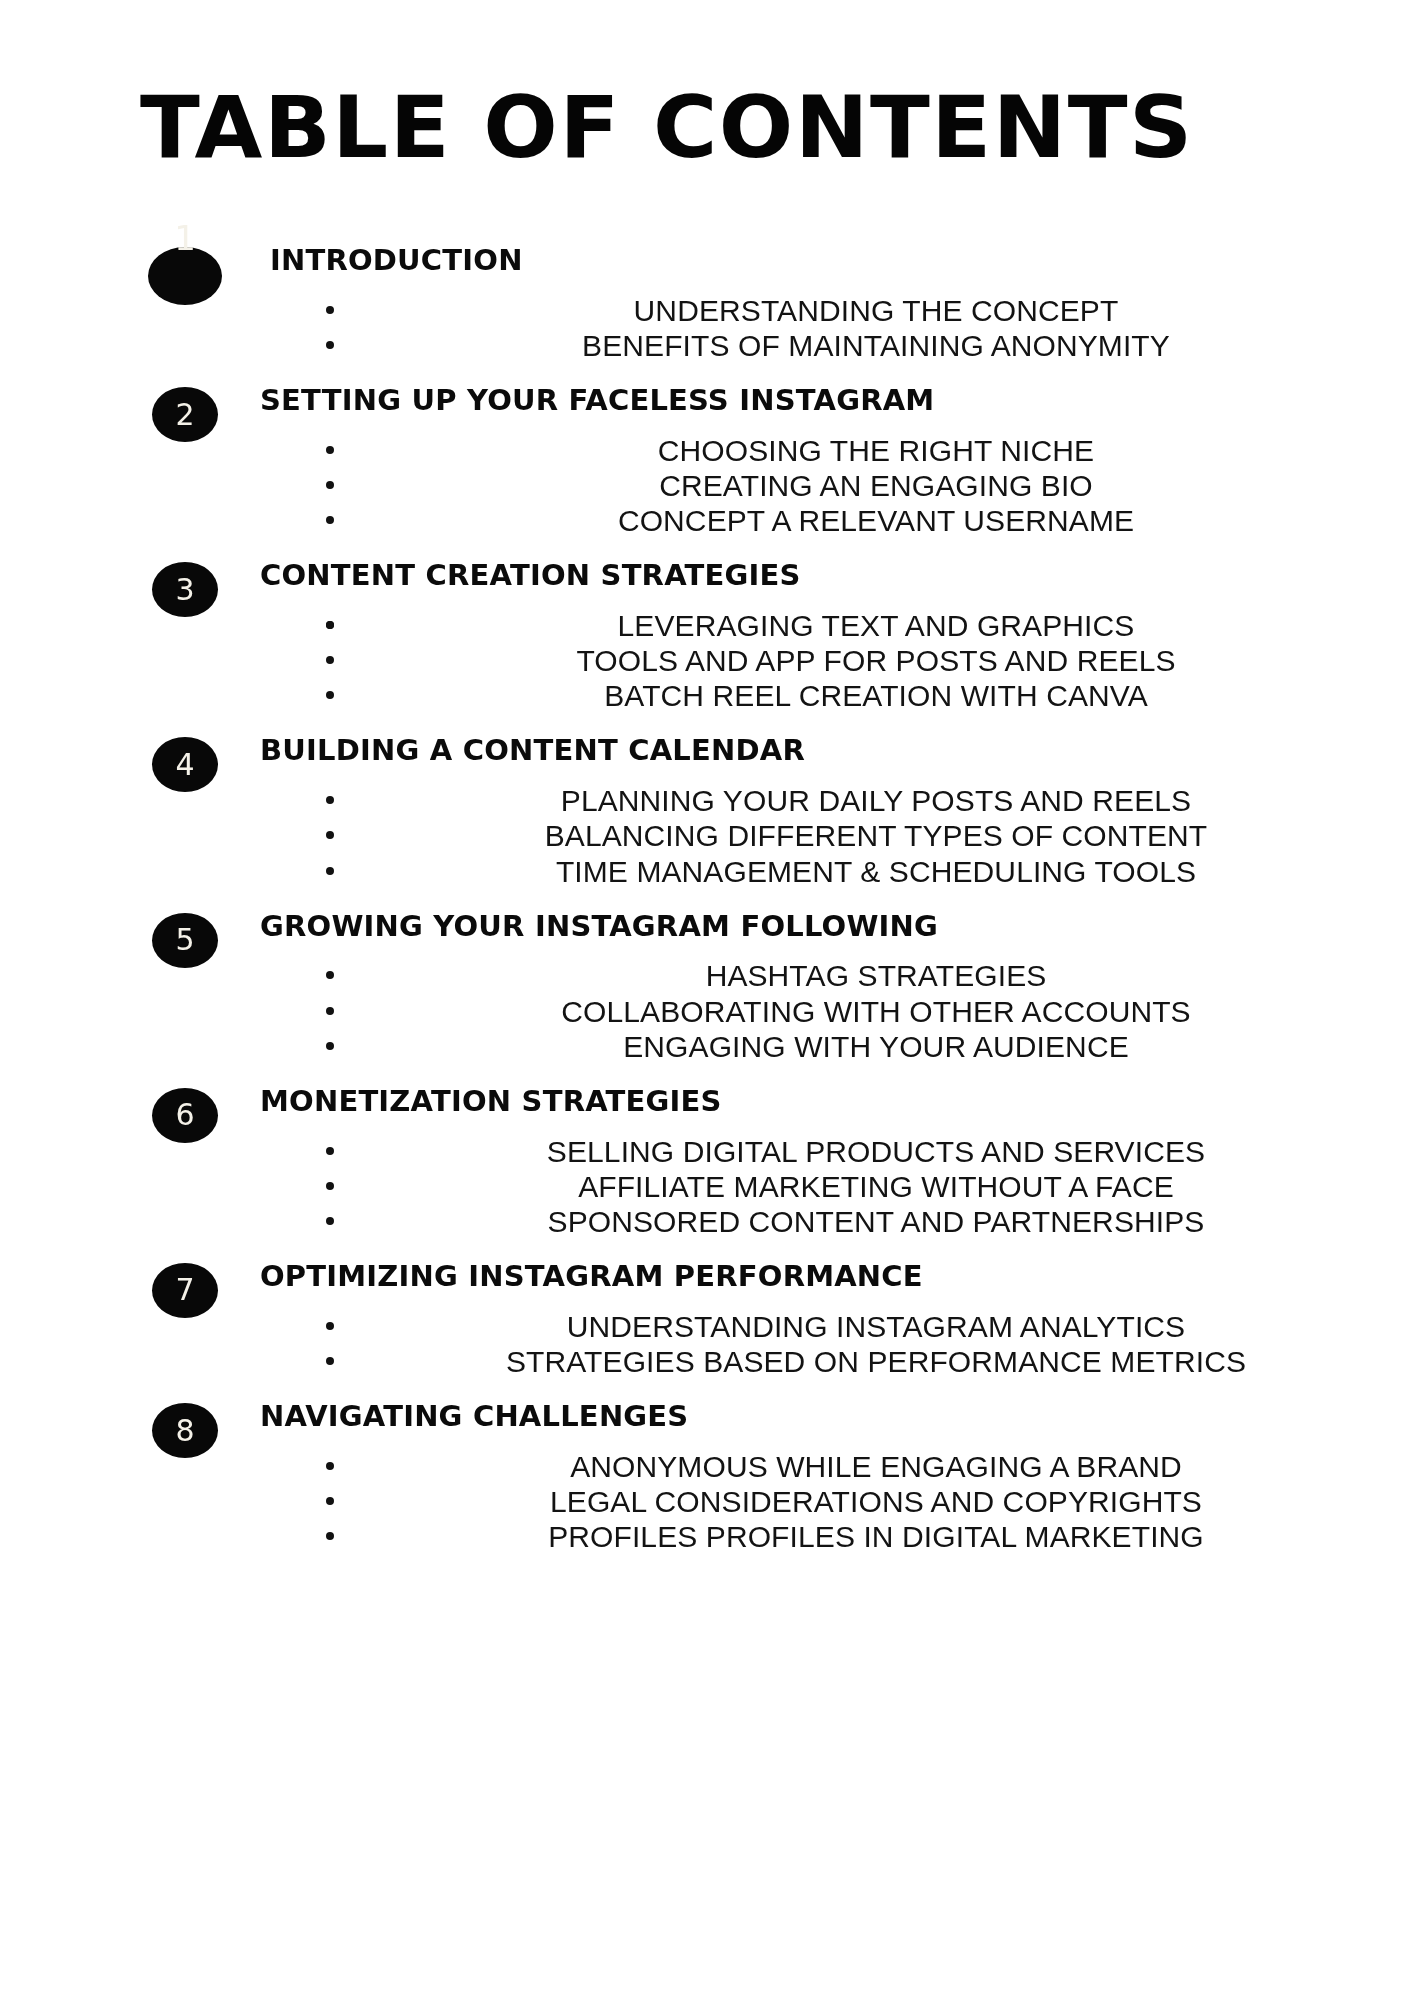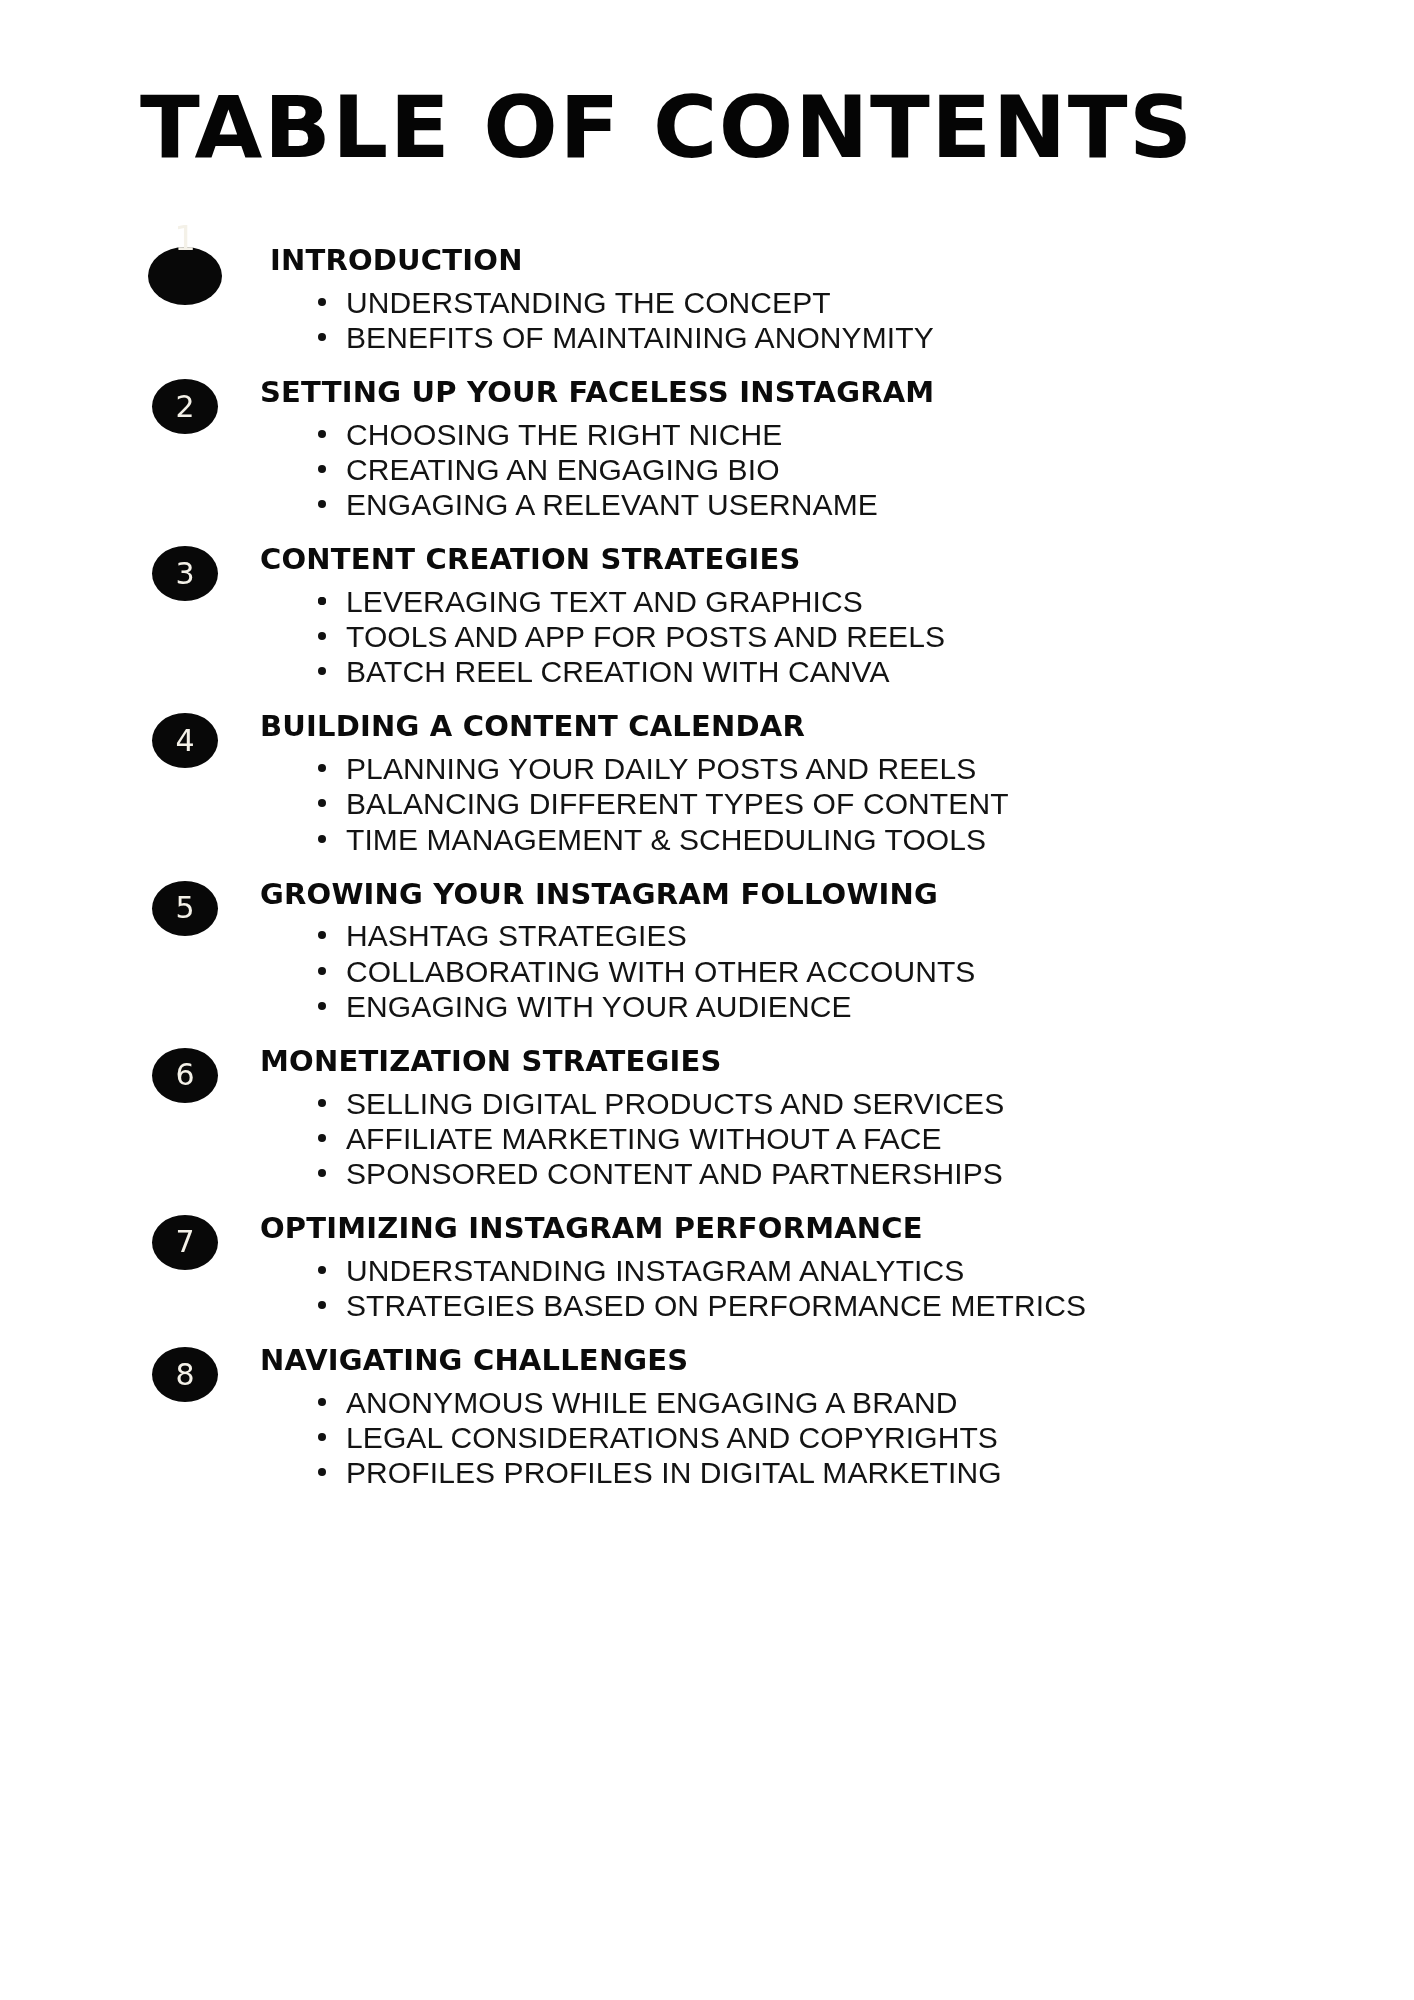--- a/index.html
+++ b/index.html
@@ -99,22 +99,23 @@
     margin: 0 16px 2px 0;
     padding-left: 100px;
     white-space: nowrap;
   }
   .section.first .sec-head {
     padding-left: 110px;
   }
 
   .bullets {
     list-style: none;
-    margin: 8px;
+    margin: 16px;
     padding: 0 0 0 148px;
+    text-align: center;
   }
   .section.first .bullets {
     padding-left: 148px;
   }
   .bullets li {
     position: relative;
     font-family: "Liberation Sans", sans-serif;
     font-weight: 300;
     font-size: 30px;
     line-height: 1.17;
@@ -151,21 +152,21 @@
       </ul>
     </div>
     <div class="section">
       <div class="badge">
         <span class="badge-num">2</span>
       </div>
       <div class="sec-head">SETTING UP YOUR FACELESS INSTAGRAM</div>
       <ul class="bullets">
         <li><span class="dot"></span><span>CHOOSING THE RIGHT NICHE</span></li>
         <li><span class="dot"></span><span>CREATING AN ENGAGING BIO</span></li>
-        <li><span class="dot"></span><span>ENGAGING A RELEVANT USERNAME</span></li>
+        <li><span class="dot"></span><span>CONCEPT A RELEVANT USERNAME</span></li>
       </ul>
     </div>
     <div class="section">
       <div class="badge">
         <span class="badge-num">3</span>
       </div>
       <div class="sec-head">CONTENT CREATION STRATEGIES</div>
       <ul class="bullets">
         <li><span class="dot"></span></li>
         <li><span class="dot"></span><span>LEVERAGING TEXT AND GRAPHICS</span></li>

